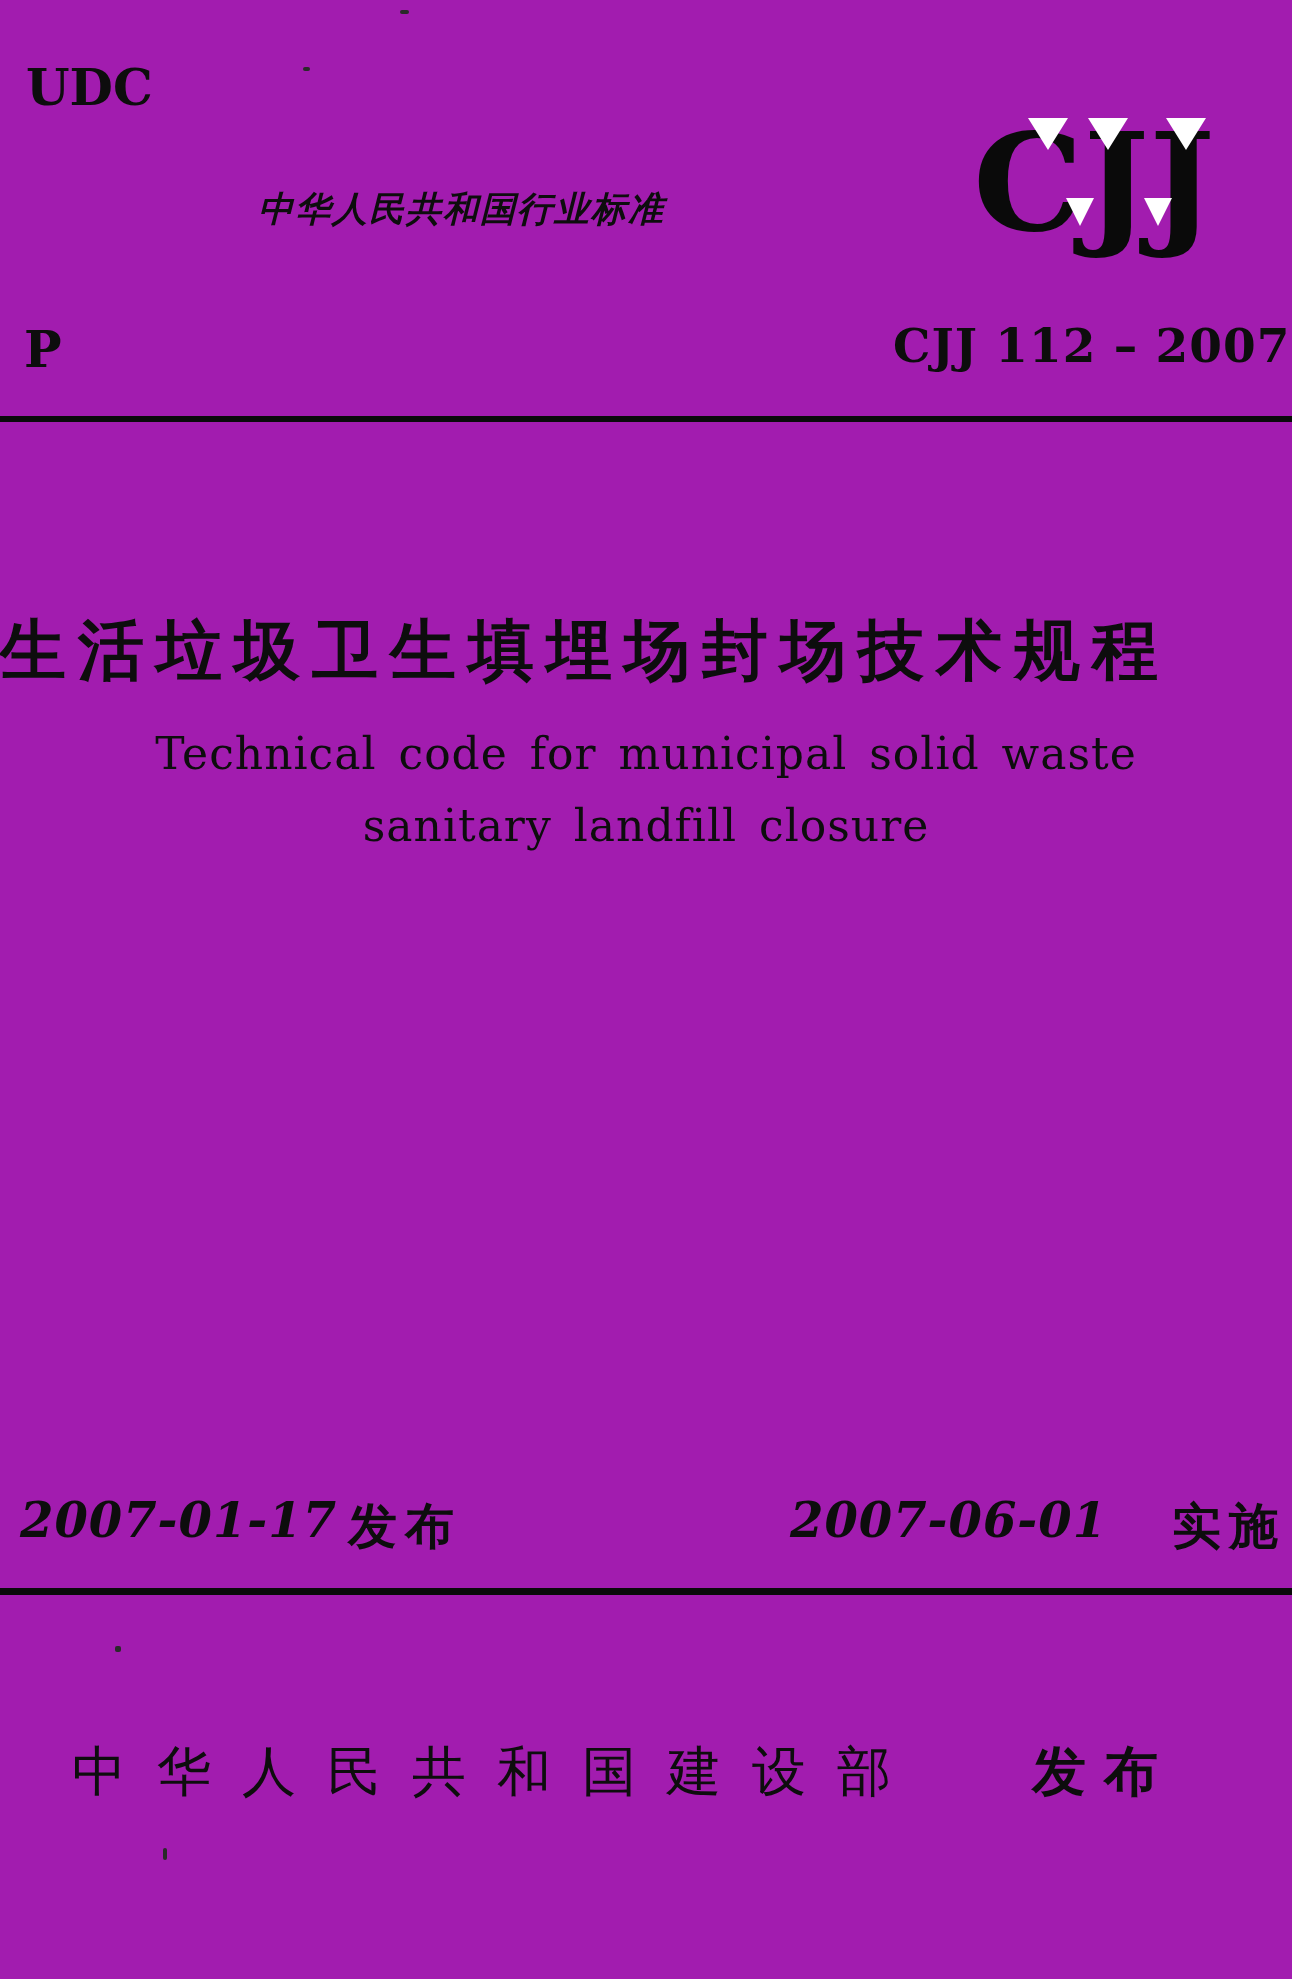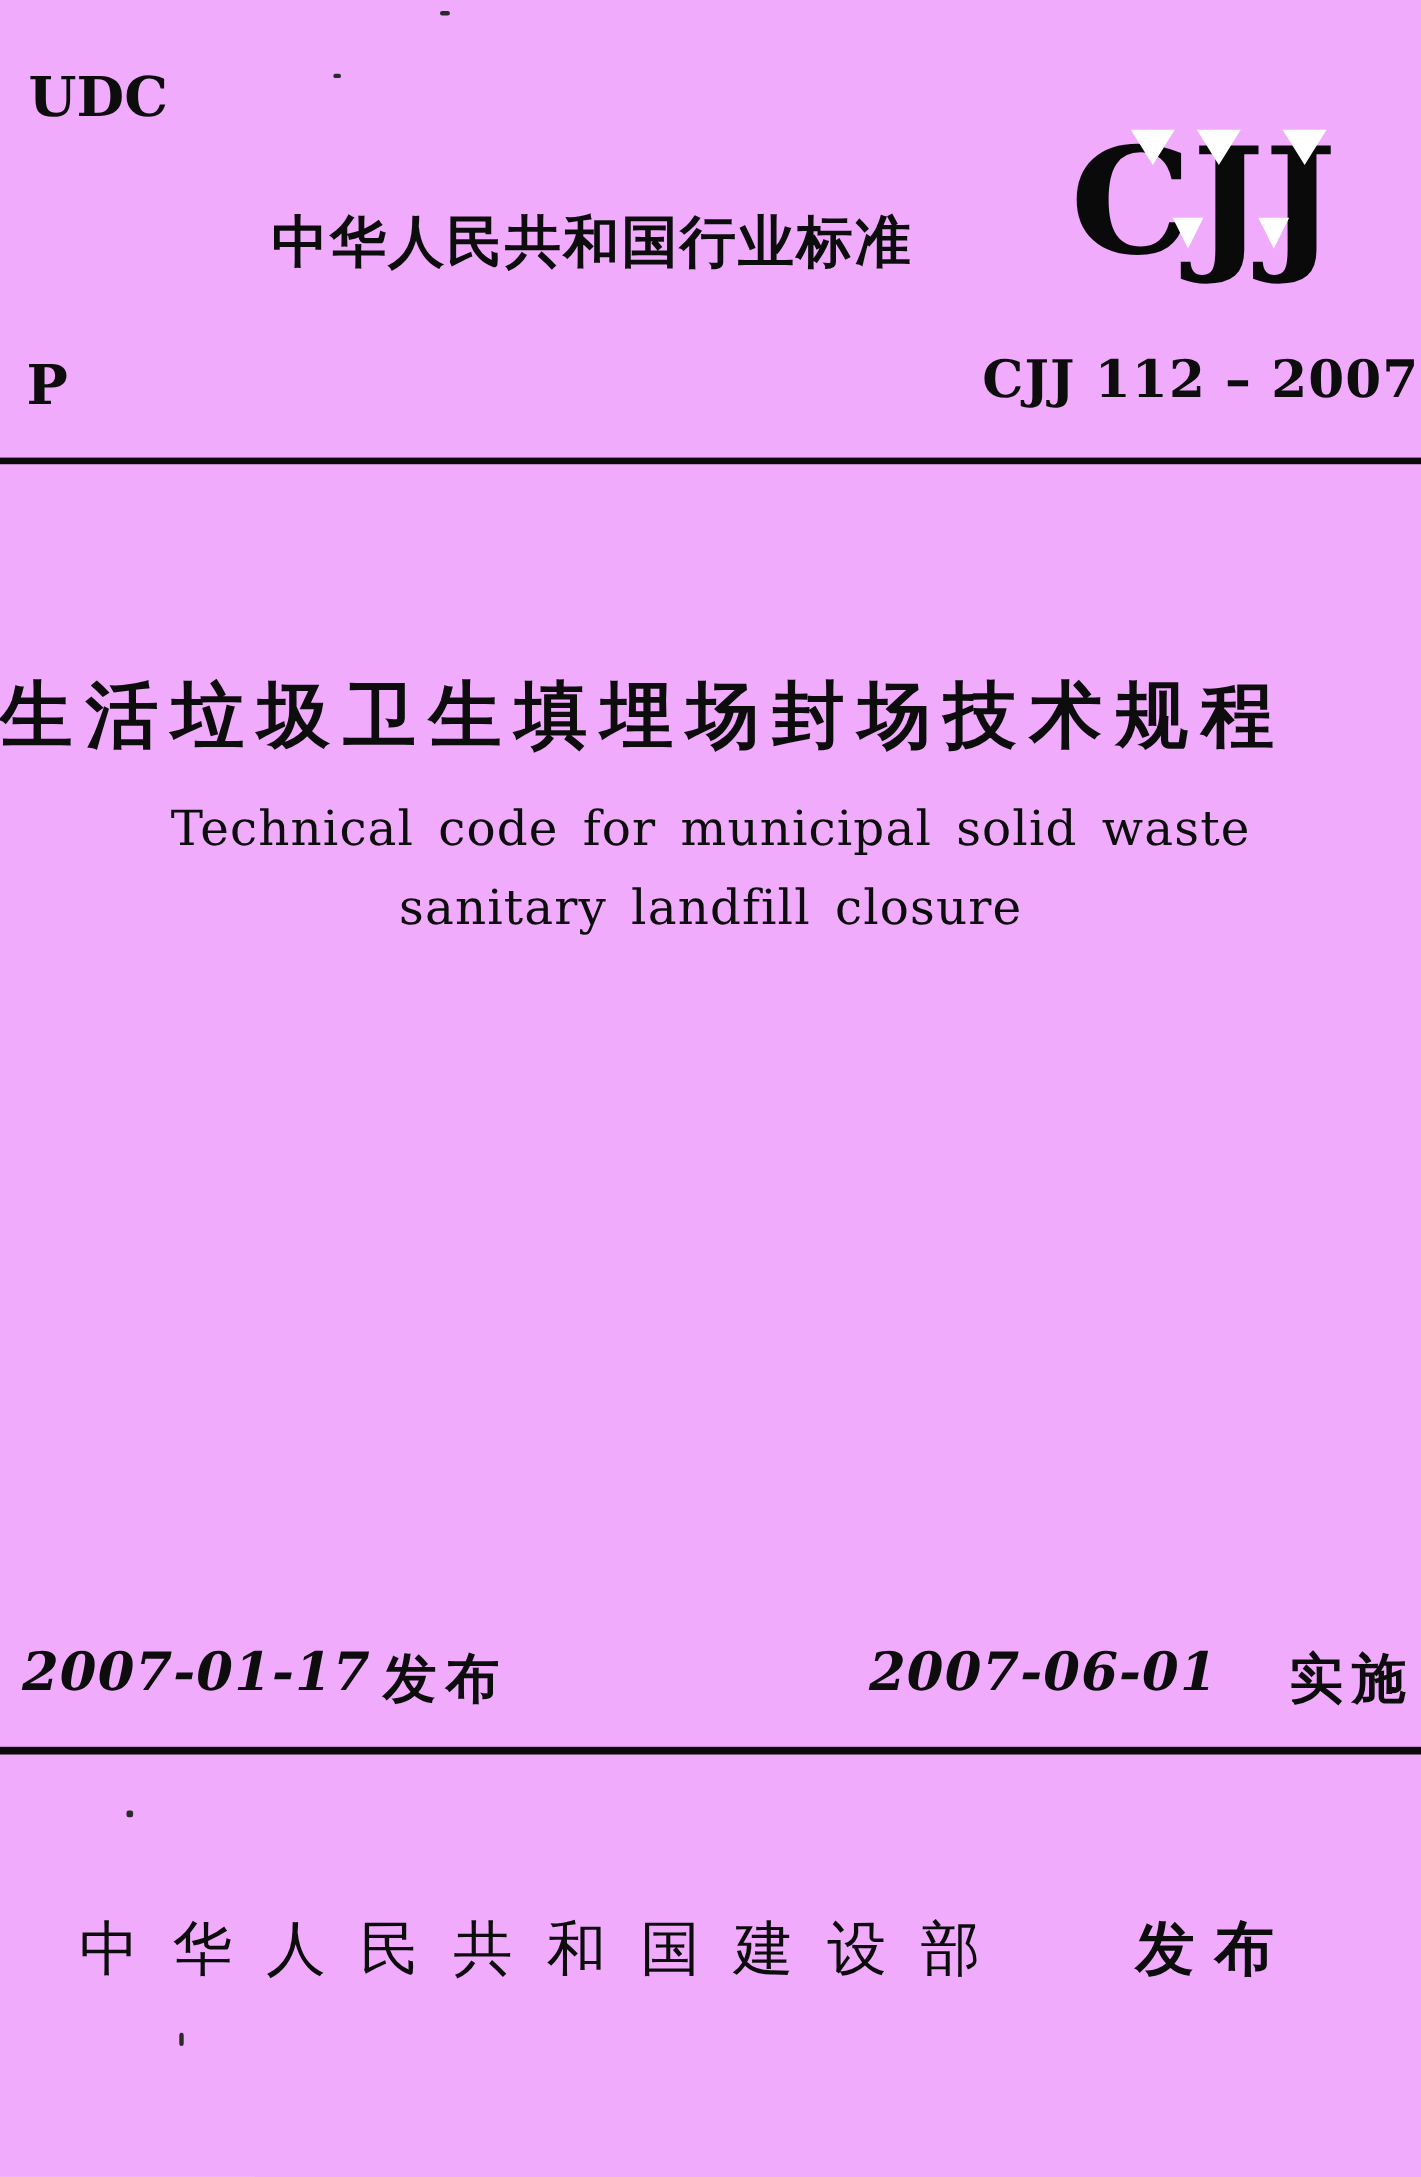--- a/index.html
+++ b/index.html
@@ -4,40 +4,41 @@
 <style>
   html, body {
     margin: 0;
     padding: 0;
     background: #ffffff;
   }
   .page {
     position: relative;
     width: 1292px;
     height: 1979px;
-    background: #f0abfc;
+    background: #a21caf;
     color: #0d0d0d;
     overflow: hidden;
     font-family: "DejaVu Serif", serif;
   }
   .abs { position: absolute; white-space: nowrap; }
 
   .udc {
     left: 26px; top: 58px;
     font-family: "DejaVu Serif", "Liberation Serif", serif;
     font-weight: bold;
     font-size: 50px;
     letter-spacing: 0px;
   }
   .heading-cn {
-    left: 247px; top: 186px;
+    left: 258px; top: 186px;
     font-family: "DejaVu Sans", "Liberation Sans", sans-serif;
     font-weight: bold;
-    font-size: 51px;
+    font-size: 35px;
     letter-spacing: 2px;
+    font-style: italic;
   }
   .logo-box {
     left: 970px; top: 116px;
     width: 248px; height: 156px;
   }
   .p-class {
     left: 24px; top: 320px;
     font-family: "DejaVu Serif", "Liberation Serif", serif;
     font-weight: bold;
     font-size: 50px;

